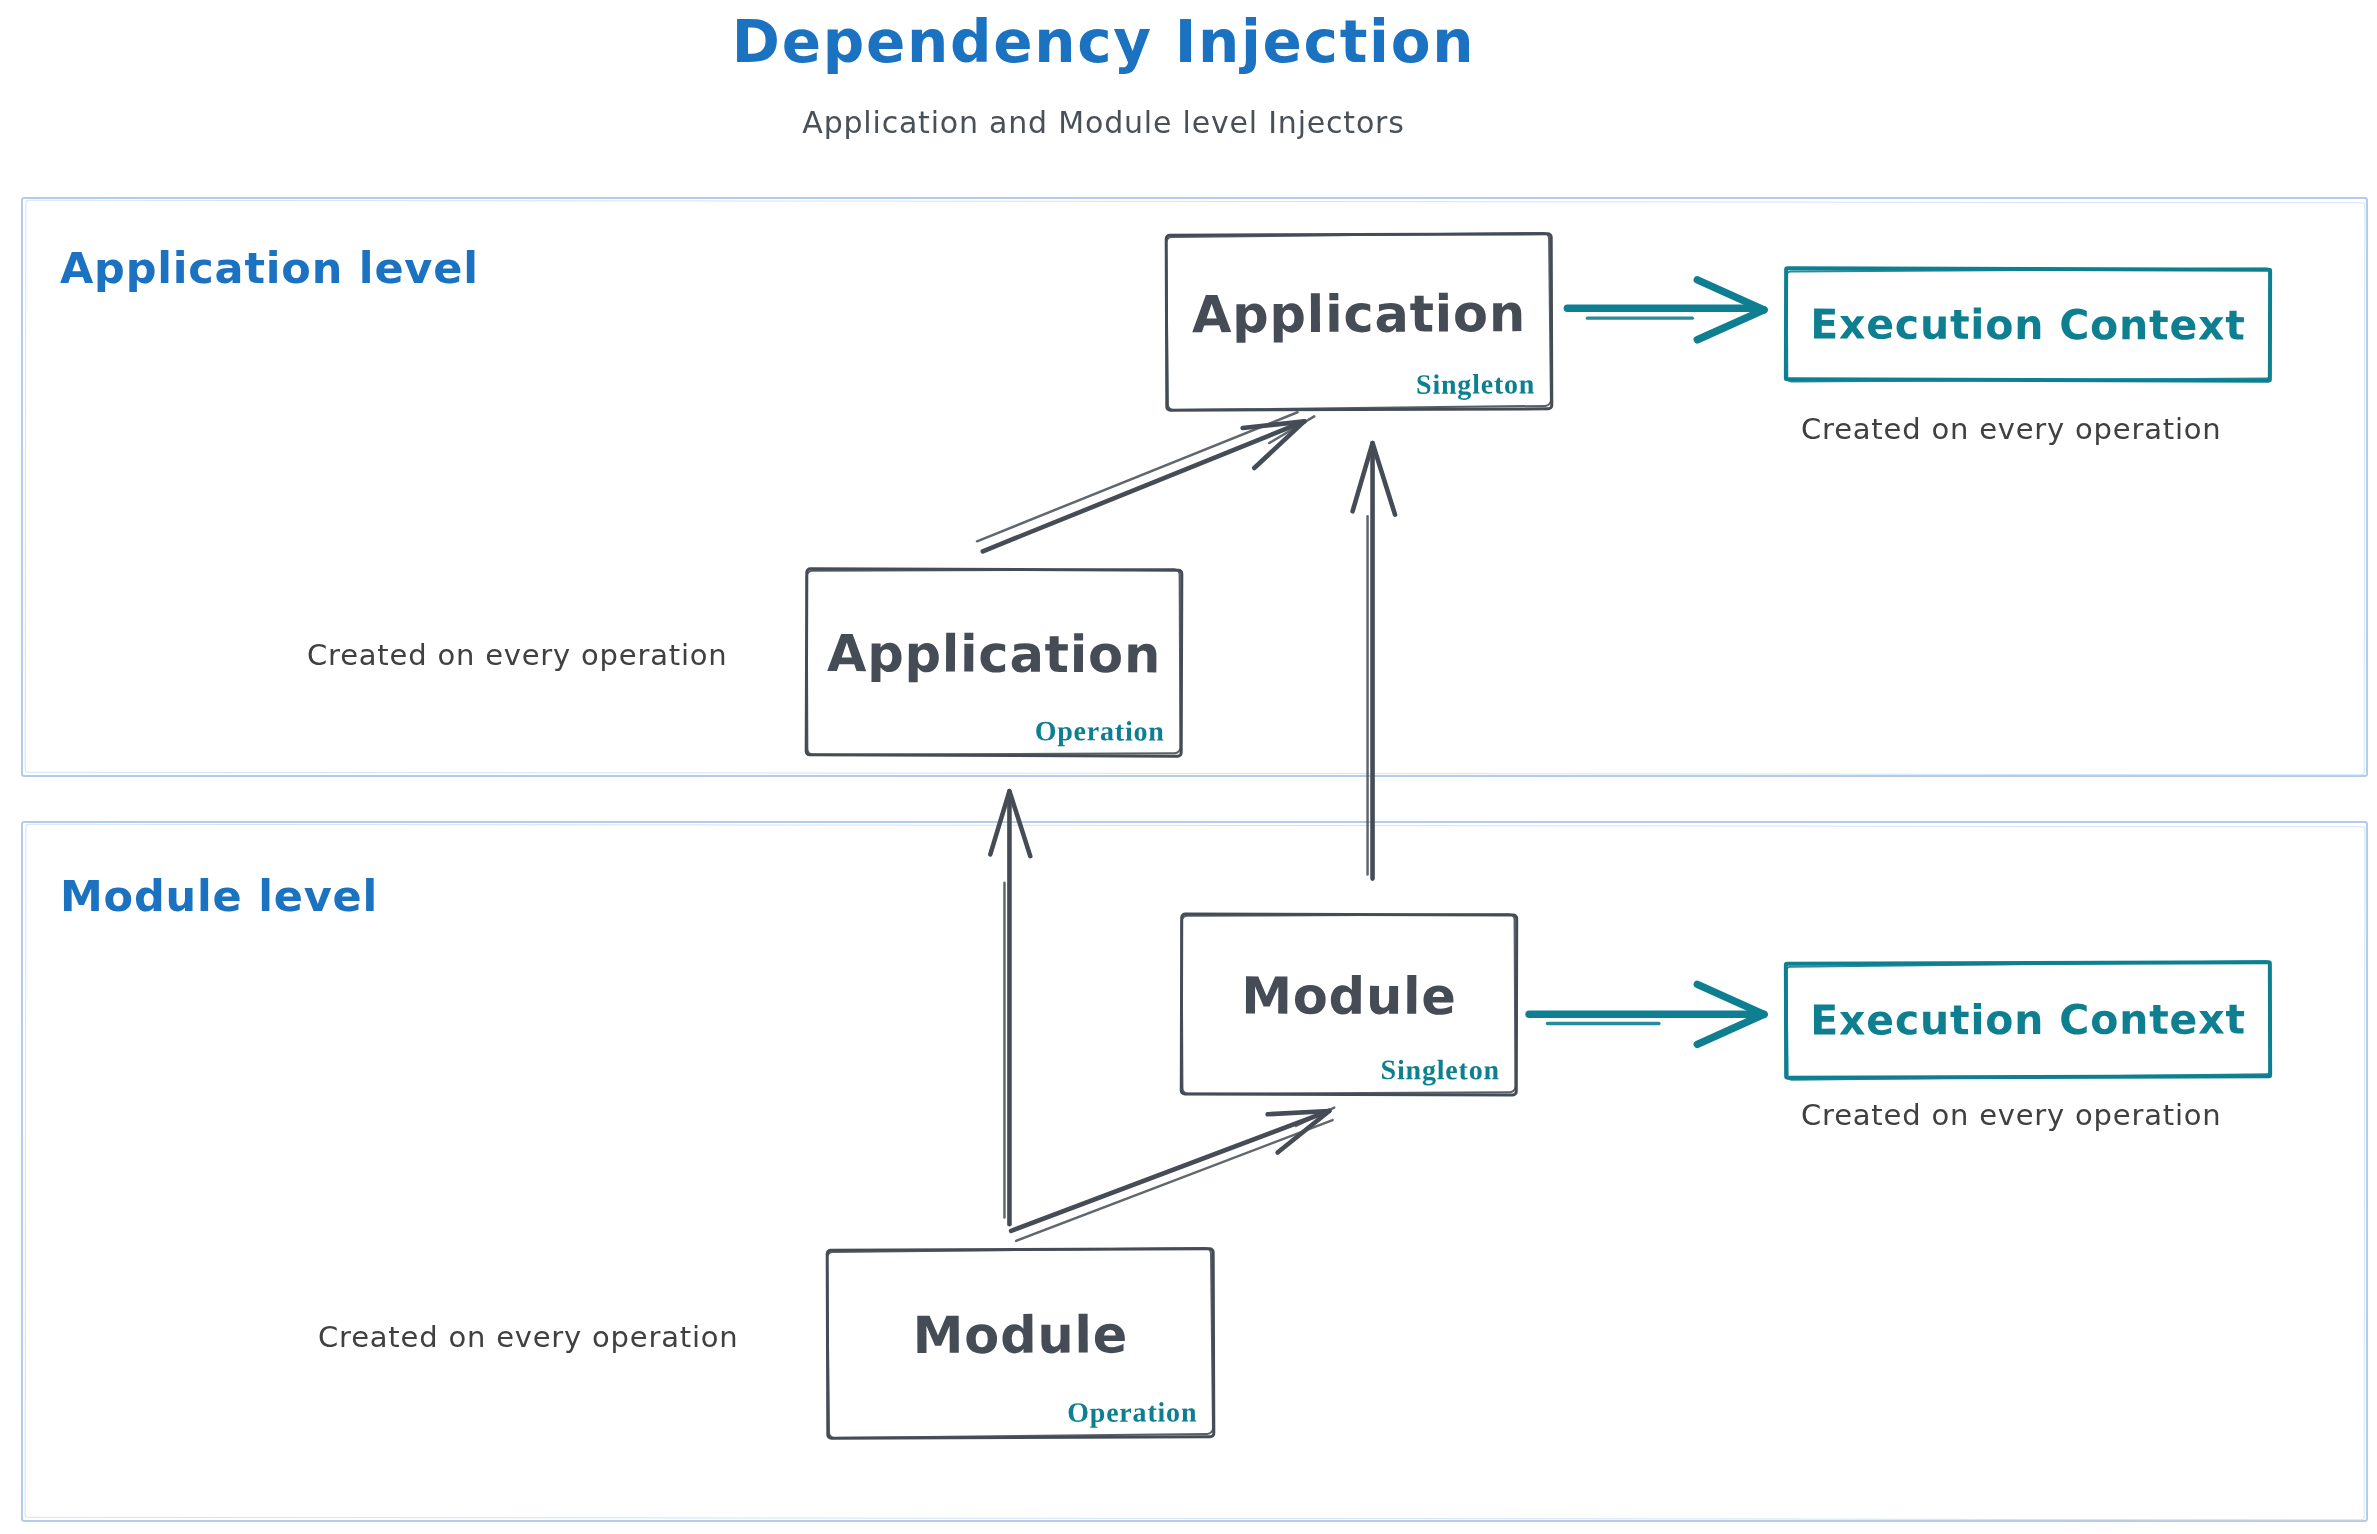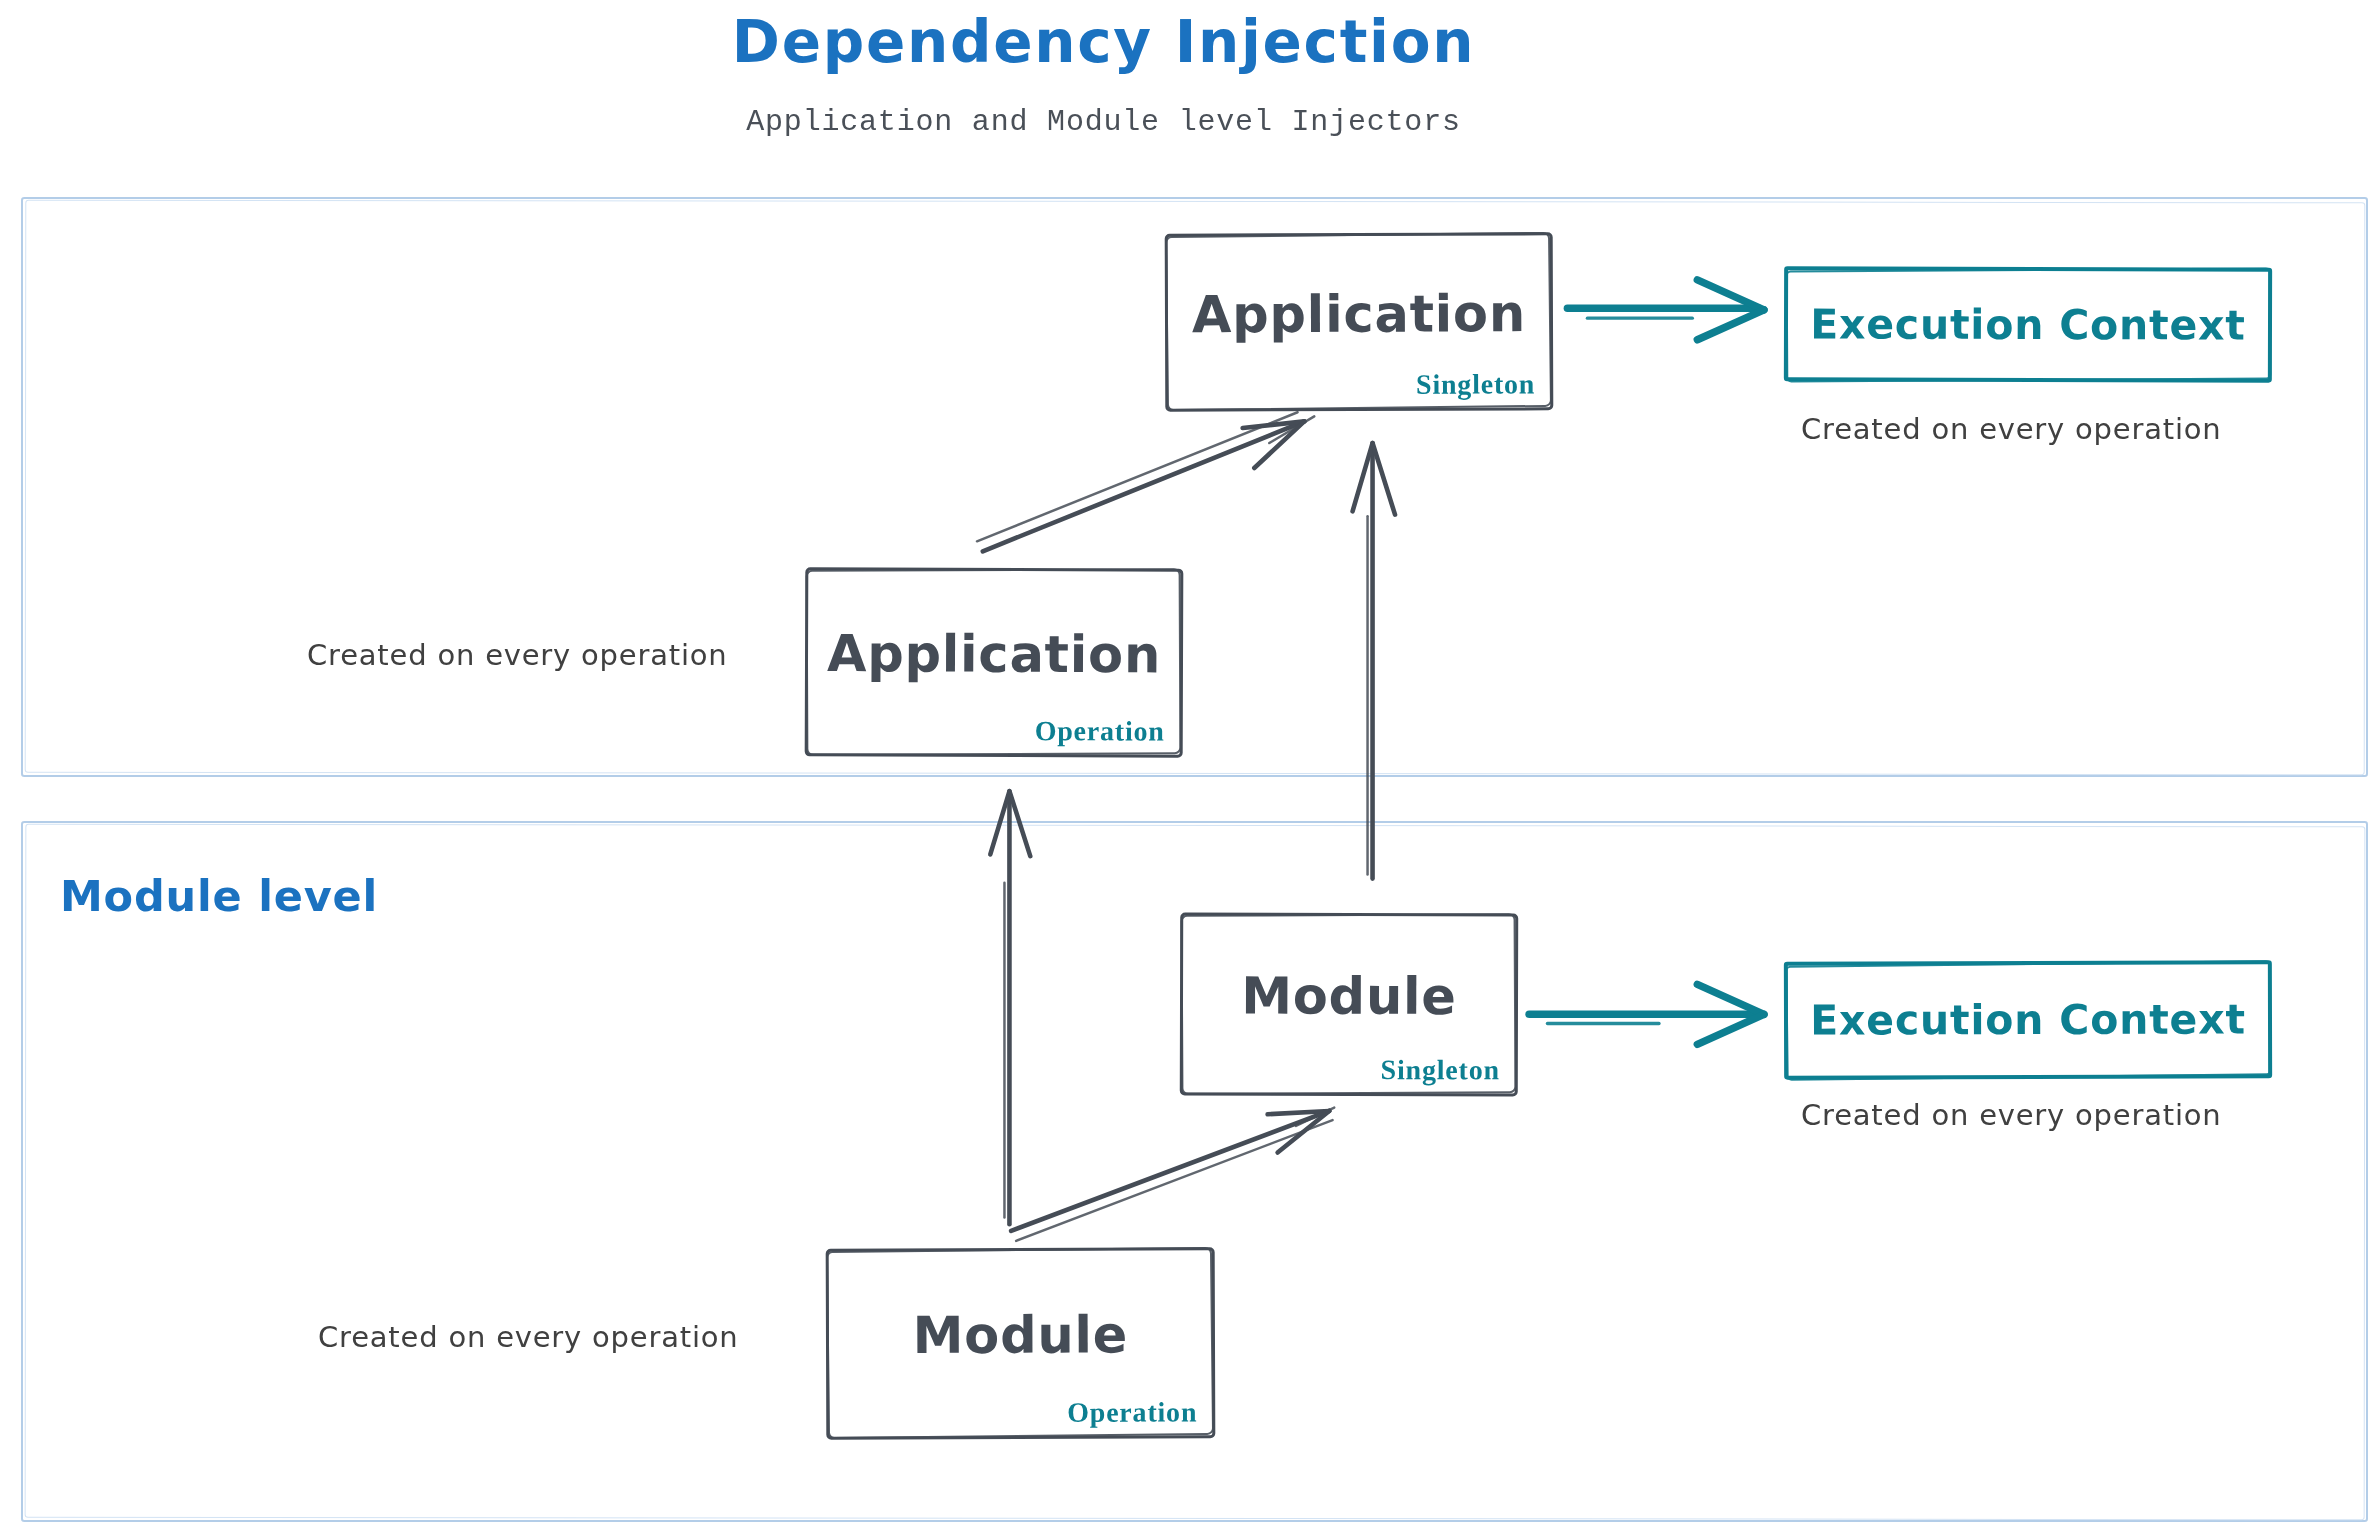--- a/index.html
+++ b/index.html
@@ -18,21 +18,20 @@
     font-size:58px;font-weight:700;
     color:#1b72c0;
     letter-spacing:1.7px;
   }
   .subtitle{
     position:absolute;left:662px;top:105px;width:883px;
     text-align:center;
     font-size:30px;font-weight:500;
     color:#4a5058;
     letter-spacing:0.8px;
-    font-family:Liberation Mono, monospace;
   }
   
   .section{
     position:absolute;
     border:2.1px solid #b3cde8;
     border-radius:3.3px;
     background:transparent;
   }
   .section::before{
     content:"";position:absolute;inset:1.7px;
@@ -127,20 +126,21 @@
 <body>
 
 <div class="canvas">
 
   <div class="title">Dependency Injection</div>
   <div class="subtitle">Application and Module level Injectors</div>
 
   <div class="section section-app"></div>
   <div class="section section-mod"></div>
 
+  <div class="seclabel seclabel-app">Application level</div>
   <div class="seclabel seclabel-mod">Module level</div>
 
   <svg class="arrows" viewBox="0 0 2854 1842">
 
     <g>
       <path class="dark-arrow" d="M1180,662 L1566,506"></path>
       <path class="dark-arrow-thin" d="M1173,650 L1558,495"></path>
       <path class="dark-arrow" d="M1566,506 L1492,514"></path>
       <path class="dark-arrow" d="M1566,506 L1506,562"></path>
       <path class="dark-arrow-thin" d="M1524,532 L1578,500"></path>

